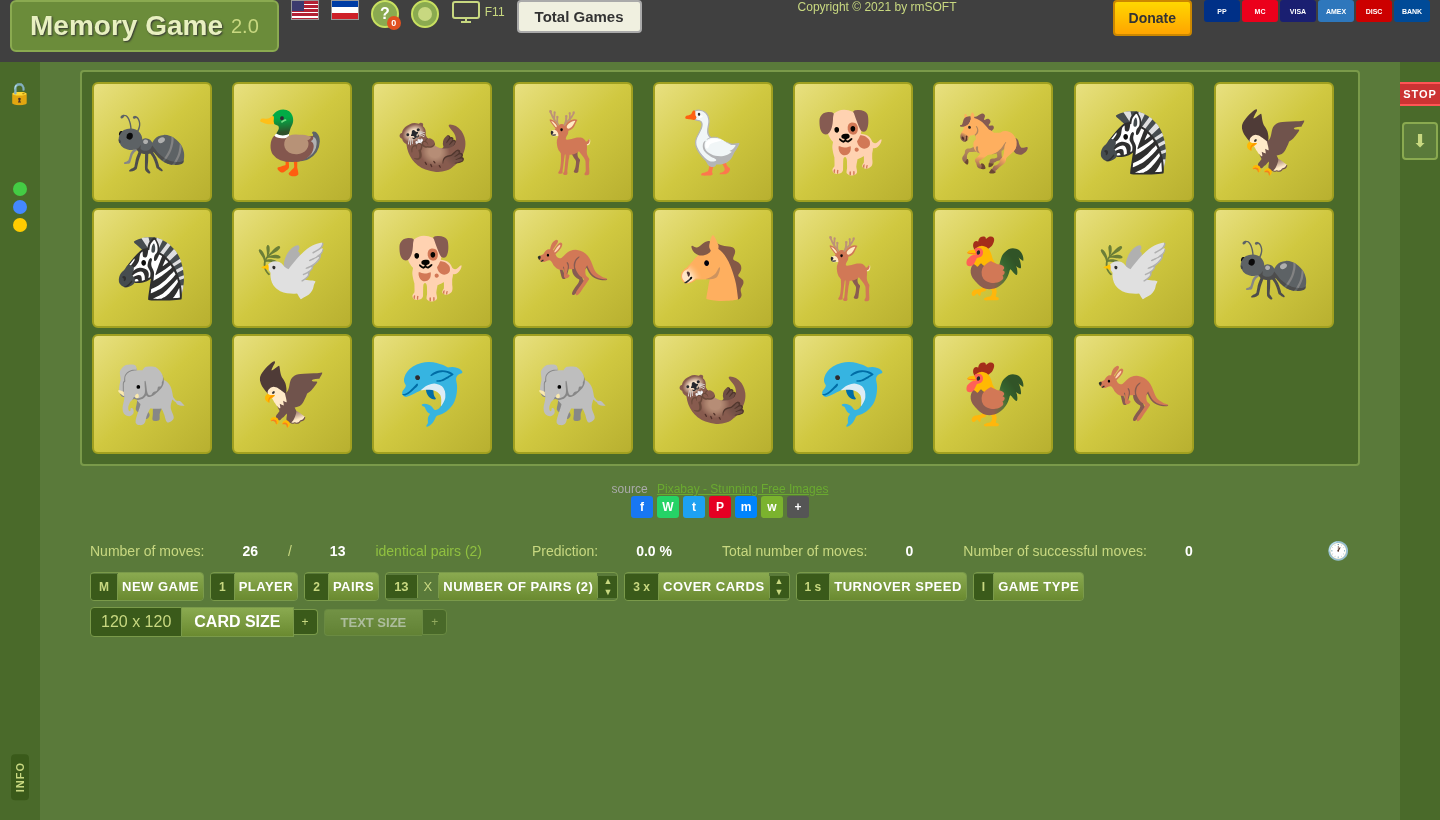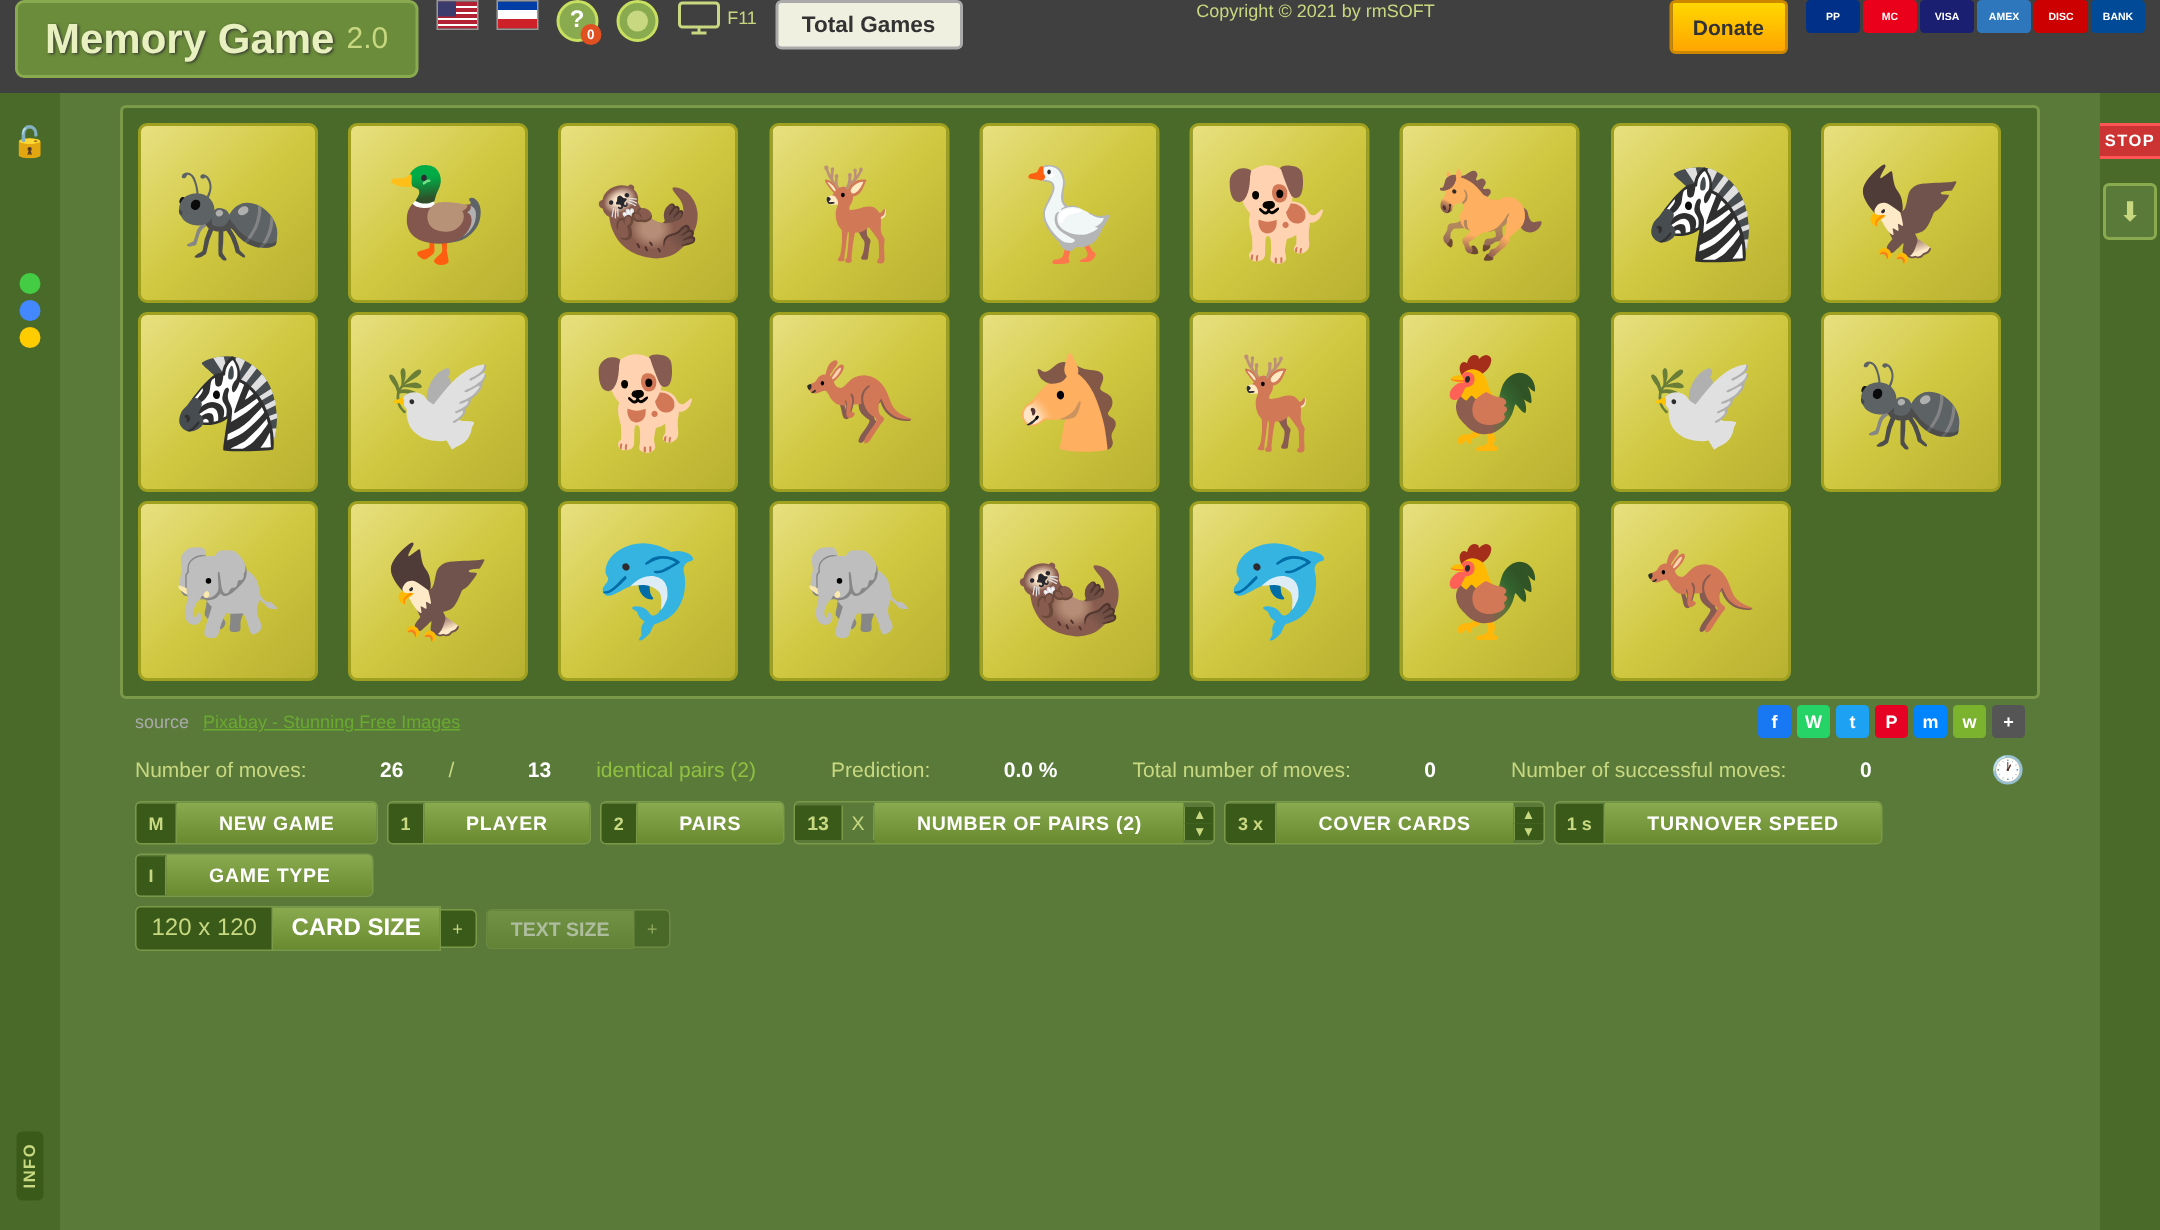--- a/index.html
+++ b/index.html
@@ -277,22 +277,23 @@
       align-items: center;
       justify-content: center;
       font-size: 60px;
     }
 
     
     #source-line {
       display: flex;
       justify-content: space-between;
       align-items: center;
-      padding: 4px 50px;
+      padding: 16px 50px;
       font-size: 12px;
+      flex-direction: column;
     }
 
     #source-text {
       color: #aaa;
     }
 
     #source-link {
       color: #6aaa30;
       text-decoration: underline;
       cursor: pointer;
@@ -326,21 +327,21 @@
       color: #e0f0a0;
     }
 
     .stat-label {
       color: #c8d880;
     }
 
     .stat-value {
       font-weight: bold;
       color: white;
-      margin-left: 19px;
+      margin-left: 8px;
     }
 
     .stat-identical {
       color: #90c040;
     }
 
     .history-icon {
       margin-left: auto;
       color: #c8d880;
       cursor: pointer;
@@ -371,21 +372,21 @@
       padding: 6px 8px;
       font-size: 12px;
       font-weight: bold;
       border-right: 1px solid #7a9a4a;
     }
 
     .ctrl-btn {
       background: linear-gradient(to bottom, #8aaa50, #6a8a30);
       color: #fff;
       border: none;
-      padding: 6px 28px;
+      padding: 6px 4px;
       font-size: 13px;
       font-weight: bold;
       cursor: pointer;
       letter-spacing: 0.5px;
     }
 
     .ctrl-number {
       background: #3a5a1a;
       color: #c8d880;
       padding: 4px 8px;

